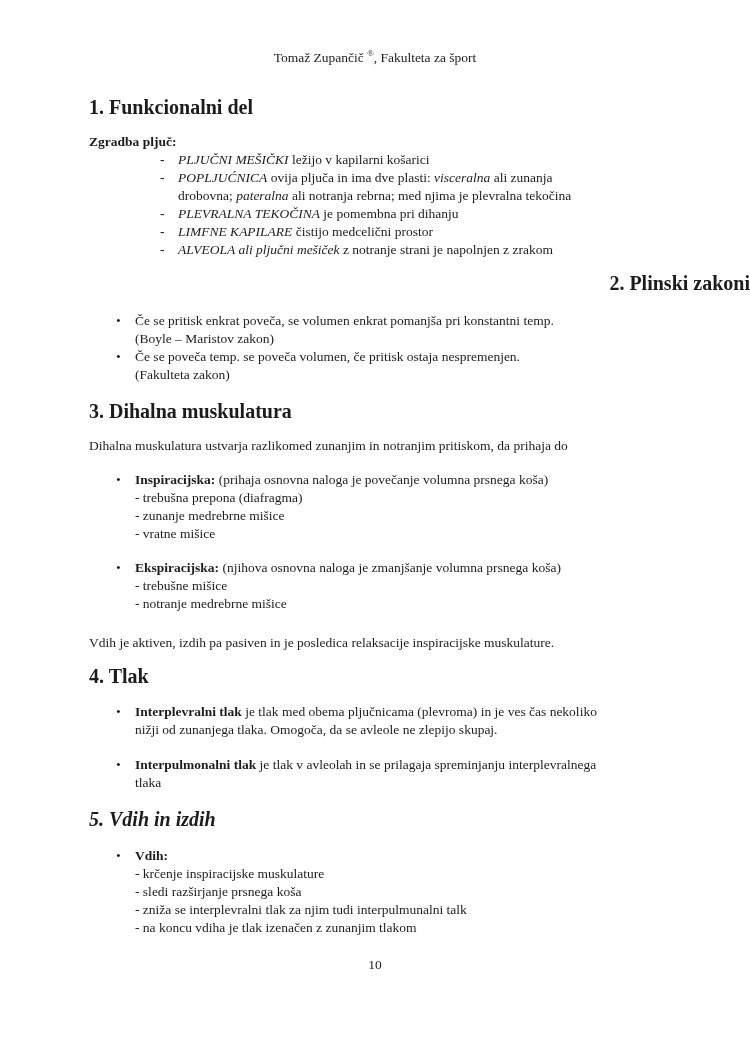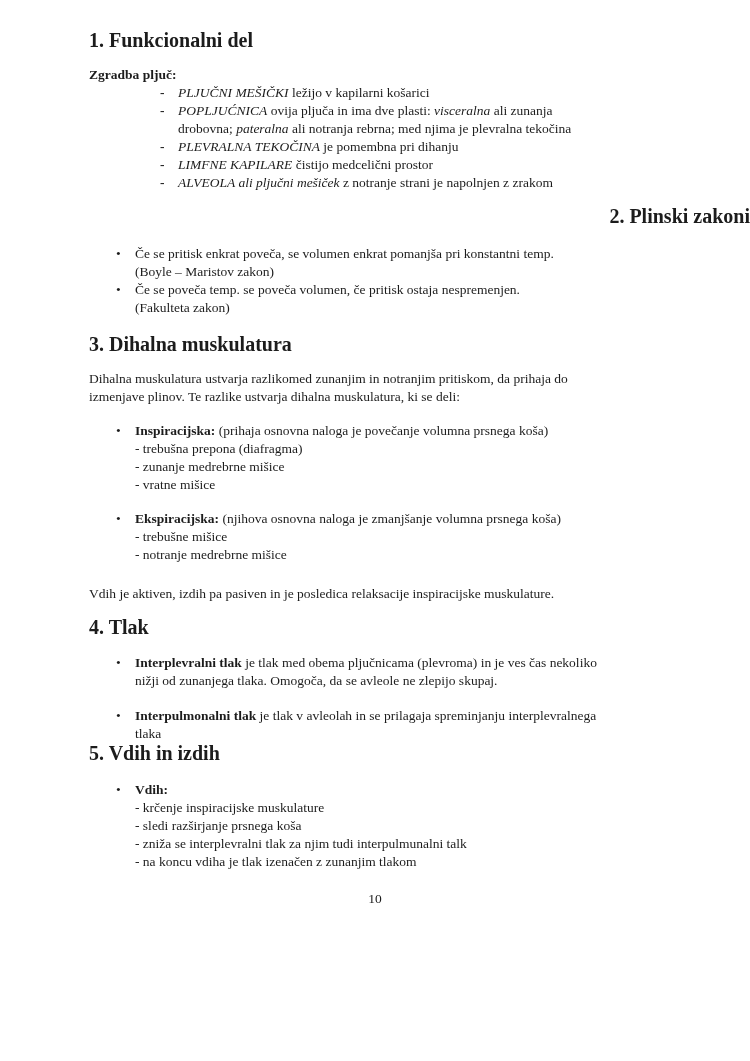--- a/index.html
+++ b/index.html
@@ -30,29 +30,32 @@
   .h-s2{margin-top:14px;text-align:right;}
   .rows-s2{margin-top:19px;}
   .h-s3{margin-top:17px;}
   .para-s3{margin-top:16px;}
   .g1-s3{margin-top:16px;}
   .g2-s3{margin-top:16px;}
   .closing-s3{margin-top:21px;}
   .h-s4{margin-top:14px;}
   .g1-s4{margin-top:17px;}
   .g2-s4{margin-top:17px;}
-  .h-s5{}
+  .h-s5{margin-top:17px;font-style:italic;}
   .rows-s5{margin-top:18px;}
   .pagenum{margin-top:19px;text-align:center;}
 </style>
 </head>
 <body>
 
 <div class="page">
 
+  <div class="header">
+    <span>Tomaž Zupančič </span><sup>®</sup><span>, Fakulteta za šport</span>
+  </div>
 
   <div class="content">
 
     <h2 class="h-s1">1. Funkcionalni del</h2>
     <div class="subhead">Zgradba pljuč:</div>
     <div>
       <div class="row dash">
           <span class="marker">-</span>
           <span><span class="ri">PLJUČNI MEŠIČKI</span><span> ležijo v kapilarni košarici</span></span>
         </div>
@@ -92,23 +95,20 @@
         </div>
       <div class="row cont-bullet">
           <span><span>(Fakulteta zakon)</span></span>
         </div>
     </div>
 
     <h2 class="h-s3">3. Dihalna muskulatura</h2>
     <div class="para-s3">
       <div class="row">
           <span>Dihalna muskulatura ustvarja razlikomed zunanjim in notranjim pritiskom, da prihaja do</span>
-        </div>
-      <div class="row">
-          <span>izmenjave plinov. Te razlike ustvarja dihalna muskulatura, ki se deli:</span>
         </div>
     </div>
     <div class="g1-s3">
       <div class="row bullet">
           <span class="marker">•</span>
           <span><span class="rb">Inspiracijska:</span><span> (prihaja osnovna naloga je povečanje volumna prsnega koša)</span></span>
         </div>
       <div class="row sub">
           <span><span>- trebušna prepona (diafragma)</span></span>
         </div>

